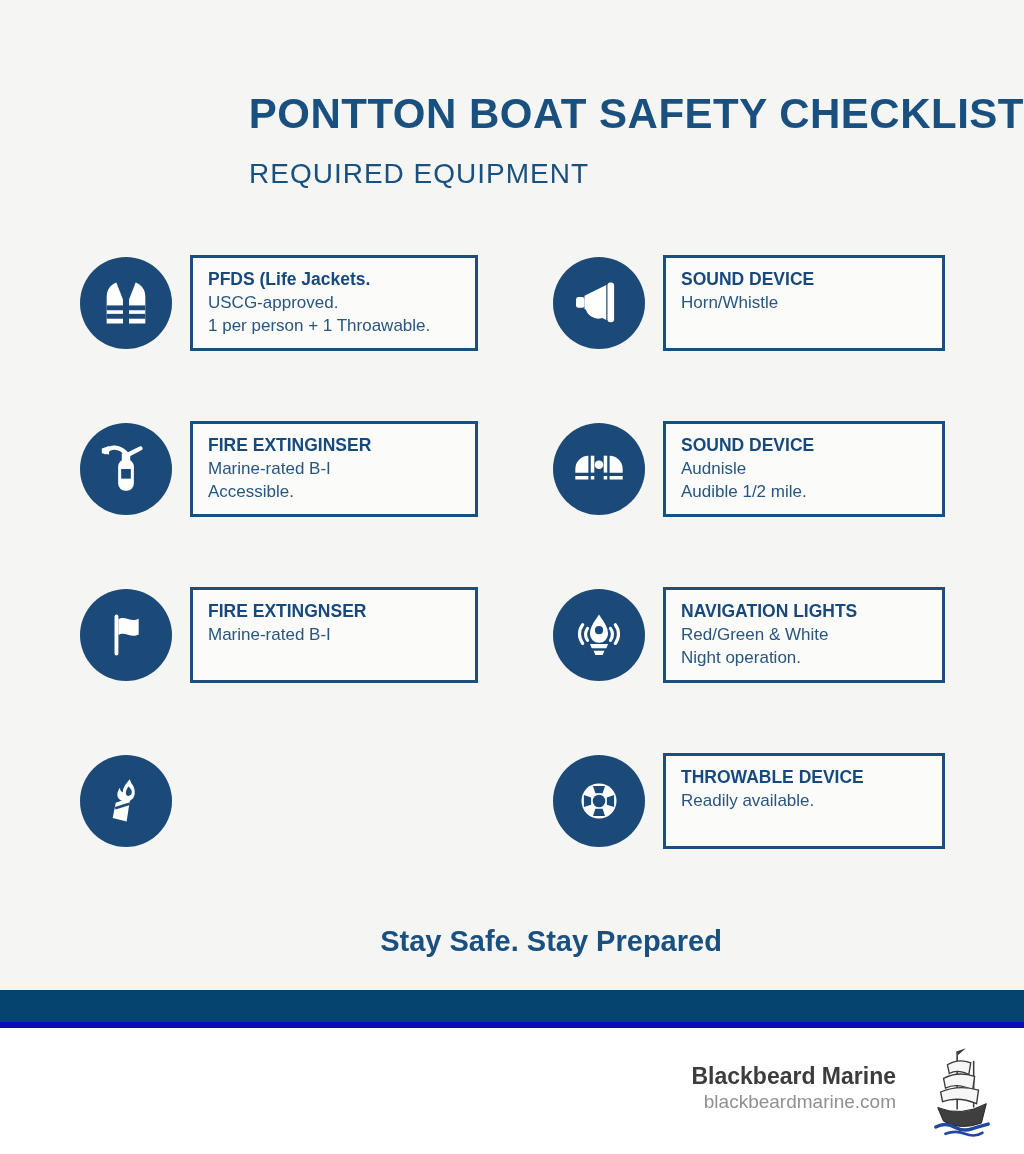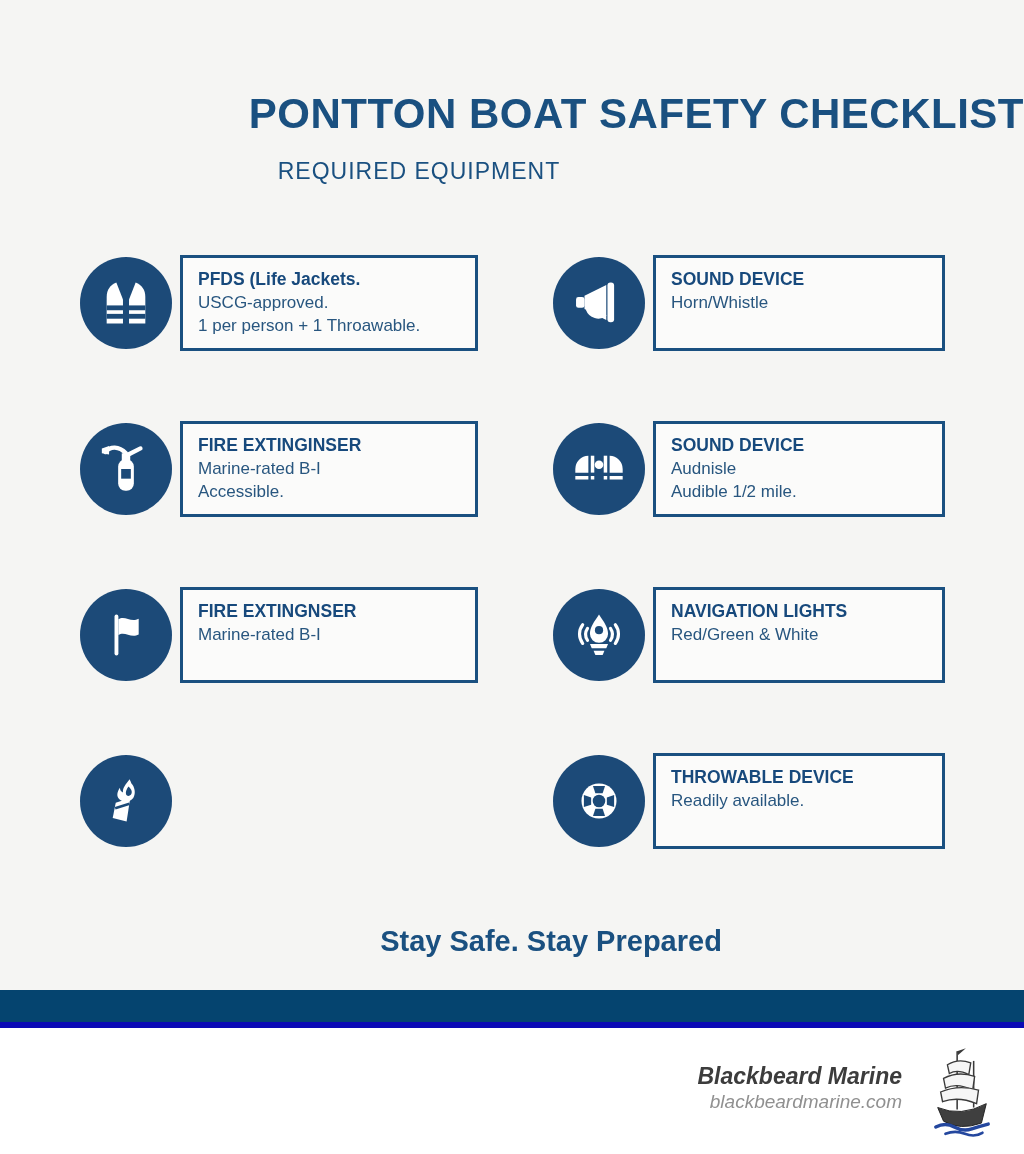--- a/index.html
+++ b/index.html
@@ -11,51 +11,51 @@
     overflow:hidden;
   }
   .main-bg{position:absolute;left:0;top:0;width:1024px;height:990px;background:#f5f5f3;}
   .page-title{
     position:absolute;left:0;top:90px;width:1024px;
     text-align:right;font-size:42px;font-weight:bold;
     color:#1a5080;letter-spacing:0.5px;
   }
   .page-subtitle{
     position:absolute;left:0;top:158px;width:838px;
-    text-align:center;font-size:23px;font-weight:normal;
+    text-align:center;font-size:28px;font-weight:normal;
     color:#1a5080;letter-spacing:1px;
   }
   .grid{
     position:absolute;left:80px;top:255px;width:865px;
     display:grid;grid-template-columns:398px 392px;
     column-gap:75px;row-gap:70px;
   }
   .item{display:flex;align-items:center;height:96px;}
   .icon-circle{
     width:92px;height:92px;border-radius:50%;
     background:#1c4a78;flex:0 0 92px;
     display:flex;align-items:center;justify-content:center;
   }
   .icon-circle svg{width:58px;height:58px;}
   .item-box{
     flex:1;height:96px;box-sizing:border-box;
-    margin-left:8px;
+    margin-left:18px;
     border:3px solid #1a5080;background:#fbfbfa;
     padding:9px 15px 6px 15px;
   }
   .item-title{font-size:17.5px;font-weight:bold;color:#17497c;line-height:24px;}
   .item-line{font-size:17px;color:#28567f;line-height:23px;}
   .tagline{
     position:absolute;left:0;top:925px;width:1024px;
     text-align:center;font-size:29px;font-weight:bold;color:#1a5080;padding-left:39px;
   }
   .footer-band{position:absolute;left:0;top:990px;width:1024px;height:32px;background:#05446f;}
   .footer-accent{position:absolute;left:0;top:1022px;width:1024px;height:6px;background:#0b0ab5;}
   .brand-text{
-    position:absolute;right:122px;top:1062px;text-align:right;font-style:italic;
+    position:absolute;right:128px;top:1062px;text-align:right;
   }
   .brand-name{font-size:23px;font-weight:bold;color:#3c3c3c;line-height:28px;}
   .brand-url{font-size:19px;color:#909090;line-height:24px;}
   .brand-ship{position:absolute;right:28px;top:1042px;}
 </style>
 </head>
 <body>
 
 <div class="page">
   <div class="main-bg"></div>
@@ -165,20 +165,21 @@
             <path d="M10.5 15.5 C7 20 7 26.5 10.5 31"></path>
             <path d="M14.5 18.5 C12.5 21.5 12.5 25.5 14.5 28.5"></path>
             <path d="M37.5 15.5 C41 20 41 26.5 37.5 31"></path>
             <path d="M33.5 18.5 C35.5 21.5 35.5 25.5 33.5 28.5"></path>
           </g>
         </svg>
       </div>
       <div class="item-box">
         <div class="item-title">NAVIGATION LIGHTS</div>
         <div class="item-line">Red/Green &amp; White</div>
+        <div class="item-line">Night operation.</div>
       </div>
     </div>
 
     <div class="item">
       <div class="icon-circle">
         <svg viewBox="0 0 48 48">
           <path d="M27 6 C24 10 21 13 21.5 17 C19.5 16 19 14.5 19 13 C16.5 16.5 16 20 18.5 22.5 C21.5 25.5 27.5 25 30 21.5 C32.5 17.5 31 12 28.5 9.5 C28 8.3 27.5 7 27 6 Z" fill="#fff"></path>
           <path d="M26 12 C24.5 14.5 23.5 16 24 18.5 C25 20.5 27.5 20 28.5 18 C29.5 15.8 27.8 13.5 26 12 Z" fill="#1c4a78"></path>
           <path d="M15.5 25.5 L27.5 21.5 L24.5 41 L13 38 Z" fill="#fff"></path>
           <path d="M15 30 L26.9 26.3" stroke="#1c4a78" stroke-width="2.2"></path>

